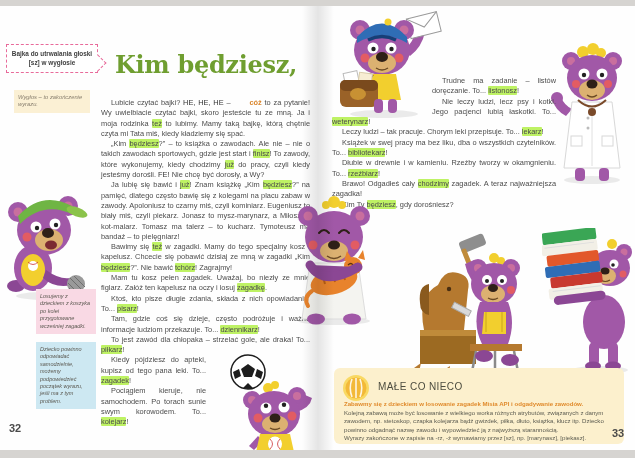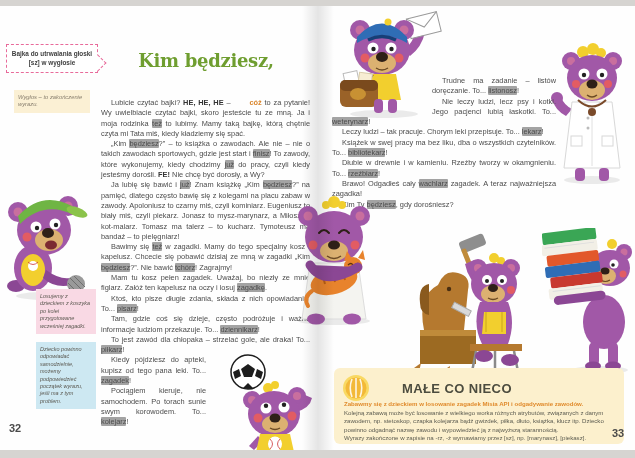--- a/index.html
+++ b/index.html
@@ -19,40 +19,40 @@
   .note{position:absolute;font-style:italic;line-height:7.4px;padding:4px 4px;color:#5a574f;}
   .note-yellow{left:14px;top:84px;width:68px;background:#fbf0d4;font-size:5.8px;color:#8a8070;}
   .note-pink{left:36px;top:283px;width:52px;background:#f9d9e4;font-size:5.5px;}
   .note-blue{left:36px;top:336px;width:52px;background:#cde8f2;font-size:5.5px;}
   .pagenum{position:absolute;font-size:11px;font-weight:bold;color:#4a4a4a;}
   .pagenum-left{left:9px;top:416px;}
   .pagenum-right{left:294px;top:421px;}
 
   
   .title{position:absolute;left:100px;top:30px;width:212px;text-align:center;
-    font-family:"DejaVu Serif",serif;font-weight:bold;color:#6f9e30;font-size:18px;line-height:25px;letter-spacing:-0.3px;}
+    font-family:"DejaVu Serif",serif;font-weight:bold;color:#6f9e30;font-size:24px;line-height:25px;letter-spacing:-0.3px;}
   .bodytext{position:absolute;font-size:7.4px;line-height:10.3px;color:#4b4b4b;text-align:justify;}
   .bodytext-left{left:101px;top:92px;width:209px;height:330px;}
   .bodytext-right{left:14px;top:70px;width:224px;height:185px;}
   .para{margin:0;text-indent:10px;}
-  .seg-b{font-weight:bold;color:#333;}
-  .seg-hl{background:#a3a3a3;border-radius:1px;margin-top:29px;}
+  .seg-b{font-weight:normal;color:#333;}
+  .seg-hl{background:#bef264;border-radius:1px;margin-top:29px;}
   .seg-o{color:#d9862e;font-weight:bold;padding-left:16px;}
   .spacer-ball{float:right;width:100px;height:70px;margin-left:4px;}
   .spacer-postman{float:left;width:96px;height:40px;margin-right:4px;}
 
   
   .illus{position:absolute;}
   .fur{fill:#a158a7;}.furd{fill:#8b4794;}.inner{fill:#c96f9e;}.muz{fill:#dcb171;}
   .chk{fill:#e25c63;}.wht{fill:#fff;}.yel{fill:#f2cf2e;}
 
   
   .infobox{position:absolute;left:16px;top:362px;width:290px;height:76px;background:#fcf0cd;border-radius:6px;}
   .infobox-icon{position:absolute;left:8px;top:6px;}
-  .infobox-heading{position:absolute;left:44px;top:13px;font-size:13px;font-weight:bold;color:#4c4c3f;letter-spacing:0.4px;margin-left:24px;}
+  .infobox-heading{position:absolute;left:44px;top:13px;font-size:10px;font-weight:normal;color:#4c4c3f;letter-spacing:0.4px;}
   .infobox-textwrap{position:absolute;left:10px;right:8px;top:32px;font-size:6.1px;line-height:8.6px;color:#5b5b50;}
   .infobox-lead{color:#e08b2d;font-weight:bold;}
 </style>
 </head>
 <body>
 
 <div class="frame">
 <div class="book">
 
   <div class="page page-left">
@@ -215,21 +215,21 @@
       <rect class="fur" x="49" y="126" width="10" height="13" rx="4"></rect>
     </svg>
 
     <div class="bodytext bodytext-right">
       <div class="spacer-postman"></div>
       <p class="para"><span>Trudne ma zadanie – listów doręczanie. To... </span><span class="seg-hl">listonosz</span><span>!</span></p>
       <p class="para"><span>Nie leczy ludzi, lecz psy i kotki. Jego pacjenci lubią łaskotki. To... </span><span class="seg-hl">weterynarz</span><span>!</span></p>
       <p class="para"><span>Leczy ludzi – tak pracuje. Chorym leki przepisuje. To... </span><span class="seg-hl">lekarz</span><span>!</span></p>
       <p class="para"><span>Książek w swej pracy ma bez liku, dba o wszystkich czytelników. To... </span><span class="seg-hl">bibliotekarz</span><span>!</span></p>
       <p class="para"><span>Dłubie w drewnie i w kamieniu. Rzeźby tworzy w okamgnieniu. To... </span><span class="seg-hl">rzeźbiarz</span><span>!</span></p>
-      <p class="para"><span>Brawo! Odgadłeś cały </span><span class="seg-hl">wachlarz</span><span> zagadek. A teraz najważniejsza zagadka!</span></p>
+      <p class="para"><span>Brawo! Odgadłeś cały </span><span class="seg-hl">chodzimy</span><span> zagadek. A teraz najważniejsza zagadka!</span></p>
       <p class="para"><span>Kim Ty </span><span class="seg-hl">będziesz</span><span>, gdy dorośniesz?</span></p>
     </div>
 
     <svg class="illus" style="left:88px;top:226px" width="124" height="152" viewBox="0 0 124 152">
       <ellipse cx="62" cy="146" rx="50" ry="5" fill="rgba(0,0,0,0.08)"></ellipse>
       <rect x="54" y="8" width="26" height="12" rx="3" fill="#8e8e8e" transform="rotate(-22 60 14)"></rect>
       <rect x="60" y="16" width="5" height="28" rx="2" fill="#c08b3a" transform="rotate(-22 62 30)"></rect>
       <path class="fur" d="M76 58 q-14 -10 -17 -26 l9 -4 q4 13 14 21 z"></path>
       <rect x="14" y="98" width="56" height="34" fill="#9c6a22"></rect>
       <rect x="14" y="98" width="56" height="6" fill="#c08b3a"></rect>

